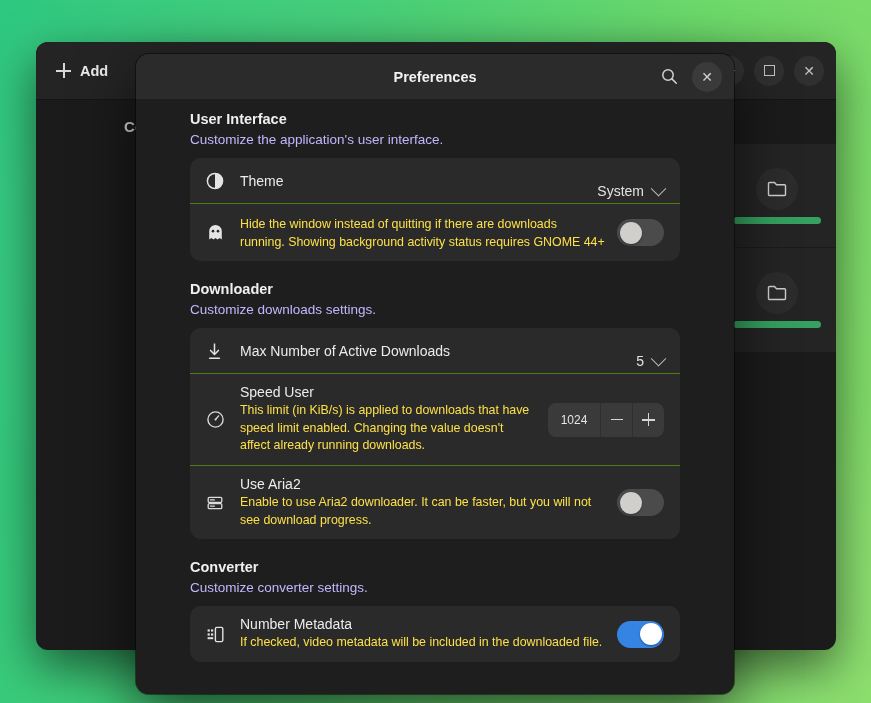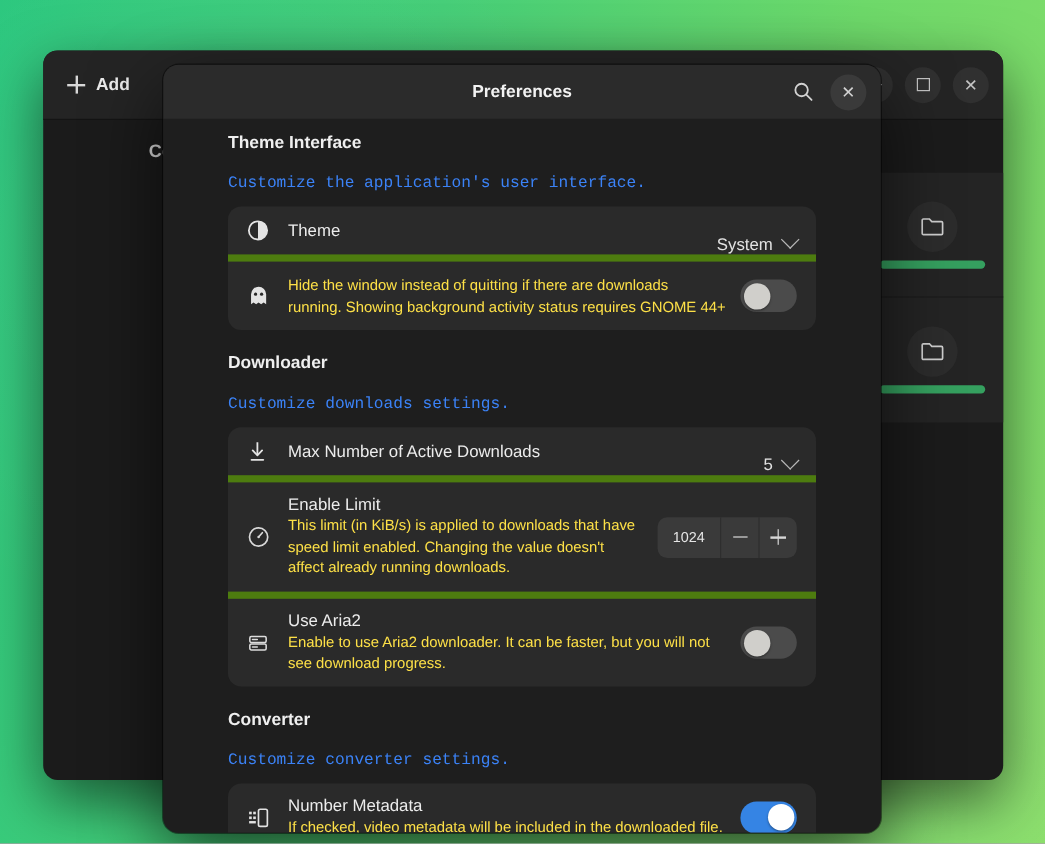--- a/index.html
+++ b/index.html
@@ -163,33 +163,33 @@
     flex: 1 1 auto;
     background: #1e1e1e;
     padding: 0 54px;
     overflow: hidden;
   }
 
   .group-title {
     font-size: 14.5px; font-weight: bold; color: #efefef;
   }
   .group-sub {
-    font-size: 13.5px; color: #3b82f6;
-    margin-top: 19px; margin-bottom: 11px; font-family: Liberation Mono, monospace;
+    font-size: 13.5px; color: #c4b5fd;
+    margin-top: 5px; margin-bottom: 11px;
   }
   .pref-card {
     background: #2a2a2a;
     border-radius: 11px;
     overflow: hidden;
   }
   .pref-row {
     display: flex; align-items: center;
     padding: 0 16px;
     min-height: 46px;
-    border-bottom: 6px solid #4d7c0f;
+    border-bottom: 1px solid #4d7c0f;
   }
   .pref-row:last-child { border-bottom: none; }
   .row-icon {
     flex: 0 0 34px;
     display: flex; align-items: center; justify-content: flex-start;
     color: #e4e4e4;
   }
   .row-text { flex: 1 1 auto; padding: 10px 0; min-width: 0; }
   .row-title { font-size: 14px; color: #ececec; }
   .row-desc {
@@ -334,21 +334,21 @@
         <div class="hdr-icon-btn" id="prefs-close-btn">
           <span>✕</span>
         </div>
       </div>
     </div>
 
     <div id="prefs-content">
 
       <div class="top-spacer"></div>
 
-      <div class="group-title">Theme Interface</div>
+      <div class="group-title">User Interface</div>
       <div class="group-sub">Customize the application's user interface.</div>
 
       <div class="pref-card">
 
         <div class="pref-row">
           <div class="row-icon">
             <svg width="18" height="18" viewBox="0 0 18 18">
               <circle cx="9" cy="9" r="7.6" fill="none" stroke="#e4e4e4" stroke-width="1.5"></circle>
               <path d="M9 1.4a7.6 7.6 0 0 1 0 15.2z" fill="#e4e4e4"></path>
             </svg>
@@ -412,21 +412,21 @@
 
         <div class="pref-row">
           <div class="row-icon">
             <svg width="19" height="19" viewBox="0 0 19 19" fill="none">
               <circle cx="9.5" cy="9.5" r="7.6" stroke="#d8d8d8" stroke-width="1.4"></circle>
               <line x1="9.5" y1="9.5" x2="12.6" y2="5.9" stroke="#d8d8d8" stroke-width="1.4" stroke-linecap="round"></line>
               <circle cx="9.5" cy="9.5" r="1" fill="#d8d8d8"></circle>
             </svg>
           </div>
           <div class="row-text">
-            <div class="row-title">Enable Limit</div>
+            <div class="row-title">Speed User</div>
             <div class="row-desc">This limit (in KiB/s) is applied to downloads that have speed limit enabled. Changing the value doesn't affect already running downloads.</div>
           </div>
           <div class="row-action">
             <div class="stepper">
               <span class="val">1024</span>
               <span class="sbtn">
                 <span class="minus-g"></span>
               </span>
               <span class="sbtn">
                 <span class="plus-g"></span>

